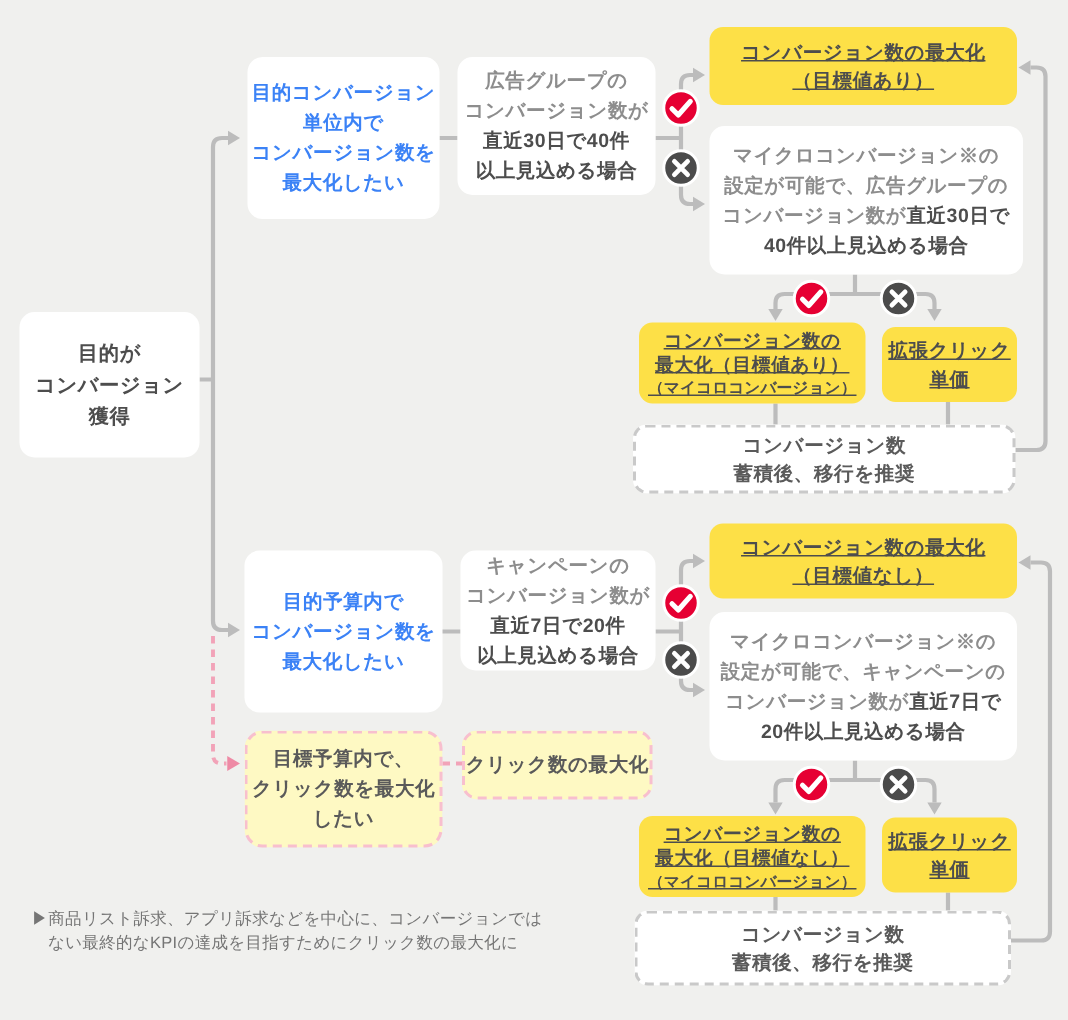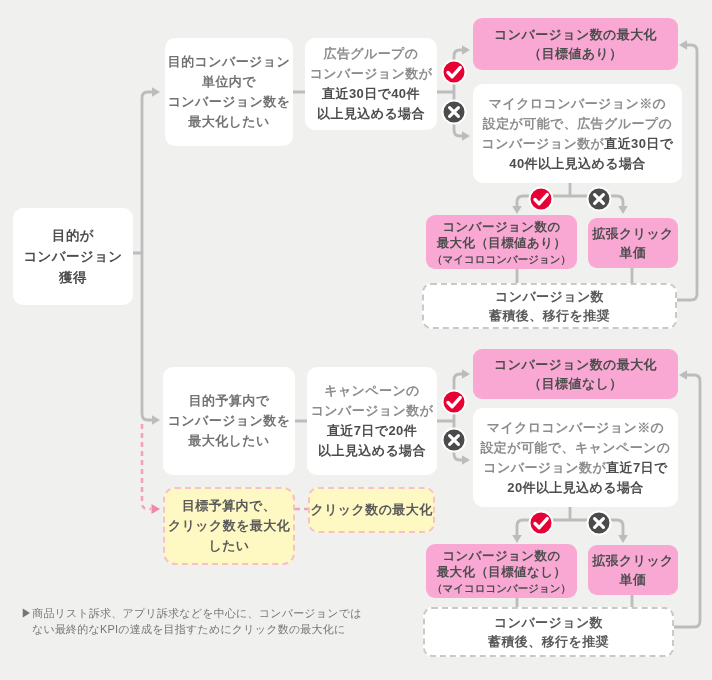--- a/index.html
+++ b/index.html
@@ -8,31 +8,31 @@
     background:#f0f0ee;
     font-family:"Liberation Sans", sans-serif;
   }
   #wires{position:absolute;left:0;top:0;pointer-events:none;}
   .node{
     position:absolute;display:flex;flex-direction:column;
     justify-content:center;align-items:center;text-align:center;
     font-weight:700;letter-spacing:0.4px;box-sizing:border-box;
   }
   .white{background:#ffffff;border-radius:10px;}
-  .pink{background:#f9a8d4;border-radius:9px;}
+  .pink{background:#fde047;border-radius:9px;text-decoration:underline;}
   .dashg{background:#ffffff;border:2px dashed #c9c9c9;border-radius:9px;}
   .dashp{background:#fef9c3;border:2px dashed #f8bfce;border-radius:12px;}
   .f13 div{font-size:13px;line-height:20px;}
   .f13t div{font-size:13px;line-height:19px;}
   .f135 div{font-size:13.5px;line-height:21px;}
   .fsm div{font-size:12.5px;line-height:16.5px;}
   .fsm div.last{font-size:10.5px;line-height:14px;letter-spacing:0px;}
   .td{color:#4d4d4d;}
   .tm{color:#5a5a5a;}
-  .tm2{color:#737373;}
+  .tm2{color:#3b82f6;}
   .tl{color:#8d8d8d;}
   .mixline .em{color:#4d4d4d;}
   .mixline .nm{color:#8d8d8d;}
   .footnote{
     position:absolute;left:21px;top:606px;width:352px;
     font-size:11px;line-height:15.5px;color:#757575;
     font-weight:400;letter-spacing:0.2px;
   }
   .footnote div:nth-child(n+2){padding-left:11px;}
 </style>
@@ -139,21 +139,21 @@
     <div>コンバージョン数</div>
     <div>蓄積後、移行を推奨</div>
   </div>
 
   <div class="node white f13 tm2" style="left:163px;top:367px;width:132px;height:108px;">
     <div>目的予算内で</div>
     <div>コンバージョン数を</div>
     <div>最大化したい</div>
   </div>
 
-  <div class="node white f13" style="left:307px;top:367px;width:130px;height:108px;">
+  <div class="node white f13" style="left:307px;top:367px;width:130px;height:80px;">
     <div class="tl">キャンペーンの</div>
     <div class="tl">コンバージョン数が</div>
     <div class="td">直近7日で20件</div>
     <div class="td">以上見込める場合</div>
   </div>
 
   <div class="node pink f13t td" style="left:473px;top:349px;width:205px;height:50px;">
     <div>コンバージョン数の最大化</div>
     <div>（目標値なし）</div>
   </div>

